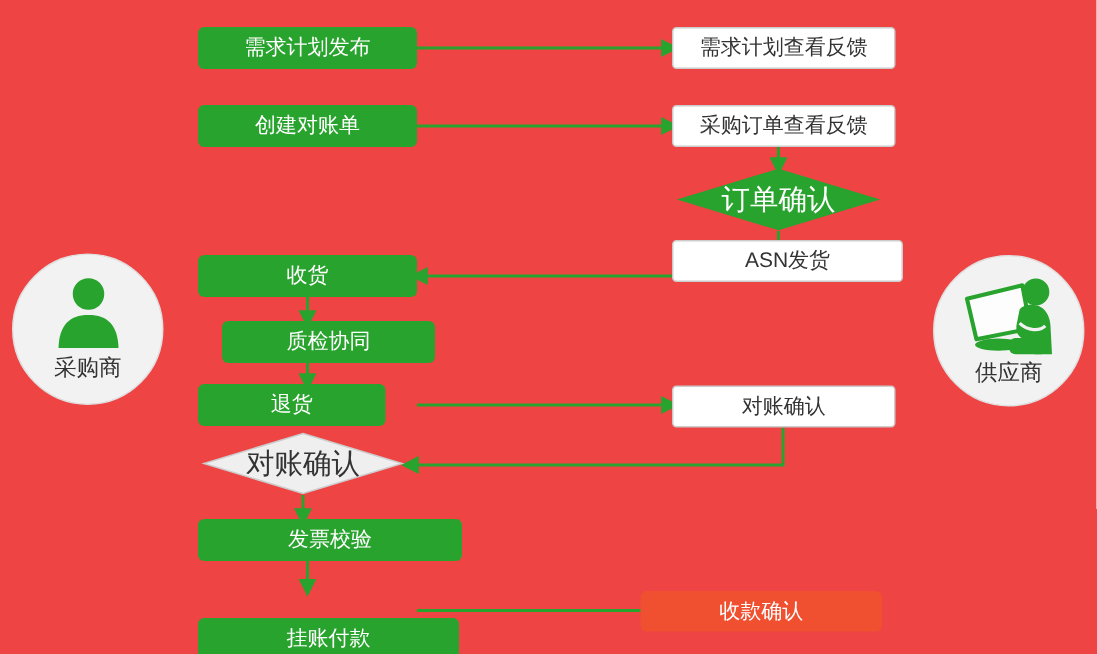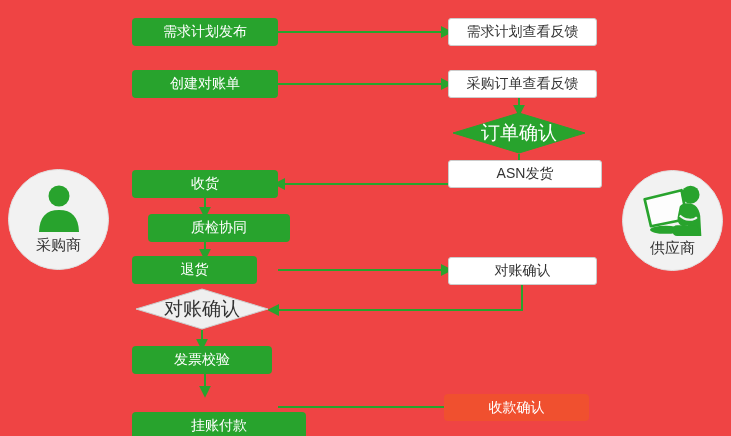--- a/index.html
+++ b/index.html
@@ -89,28 +89,28 @@
     <path class="c" d="M202 330 L202 340" marker-end="url(#arw)"></path>
     <path class="c" d="M205 374 L205 387" marker-end="url(#arw)"></path>
     <path class="c" d="M278 407 L446 407" marker-end="url(#arw)"></path>
   </svg>
 
   <div class="node green" style="left:132px;top:18px;width:146px">需求计划发布</div>
   <div class="node green" style="left:132px;top:70px;width:146px">创建对账单</div>
   <div class="node green" style="left:132px;top:170px;width:146px">收货</div>
   <div class="node green" style="left:148px;top:214px;width:142px">质检协同</div>
   <div class="node green" style="left:132px;top:256px;width:125px">退货</div>
-  <div class="node green" style="left:132px;top:346px;width:140px">发票校验</div>
+  <div class="node green" style="left:132px;top:346px;width:176px">发票校验</div>
   <div class="node green" style="left:132px;top:412px;width:174px">挂账付款</div>
 
   <div class="node white" style="left:448px;top:18px;width:149px">需求计划查看反馈</div>
   <div class="node white" style="left:448px;top:70px;width:149px">采购订单查看反馈</div>
   <div class="node white" style="left:448px;top:160px;width:154px">ASN发货</div>
   <div class="node white" style="left:448px;top:257px;width:149px">对账确认</div>
-  <div class="node red" style="left:444px;top:394px;width:145px;height:27px">收款确认</div>
+  <div class="node red" style="left:427px;top:394px;width:161px;height:27px">收款确认</div>
 
   <div class="diamond green-d" style="left:451px;top:112px">
     <svg width="136" height="42" viewBox="0 0 136 42">
       <polygon points="68,1 134,21 68,41 2,21"></polygon>
     </svg>
     <span class="d-label">订单确认</span>
   </div>
   <div class="diamond light-d" style="left:134px;top:288px">
     <svg width="136" height="42" viewBox="0 0 136 42">
       <polygon points="68,1 134,21 68,41 2,21"></polygon>

